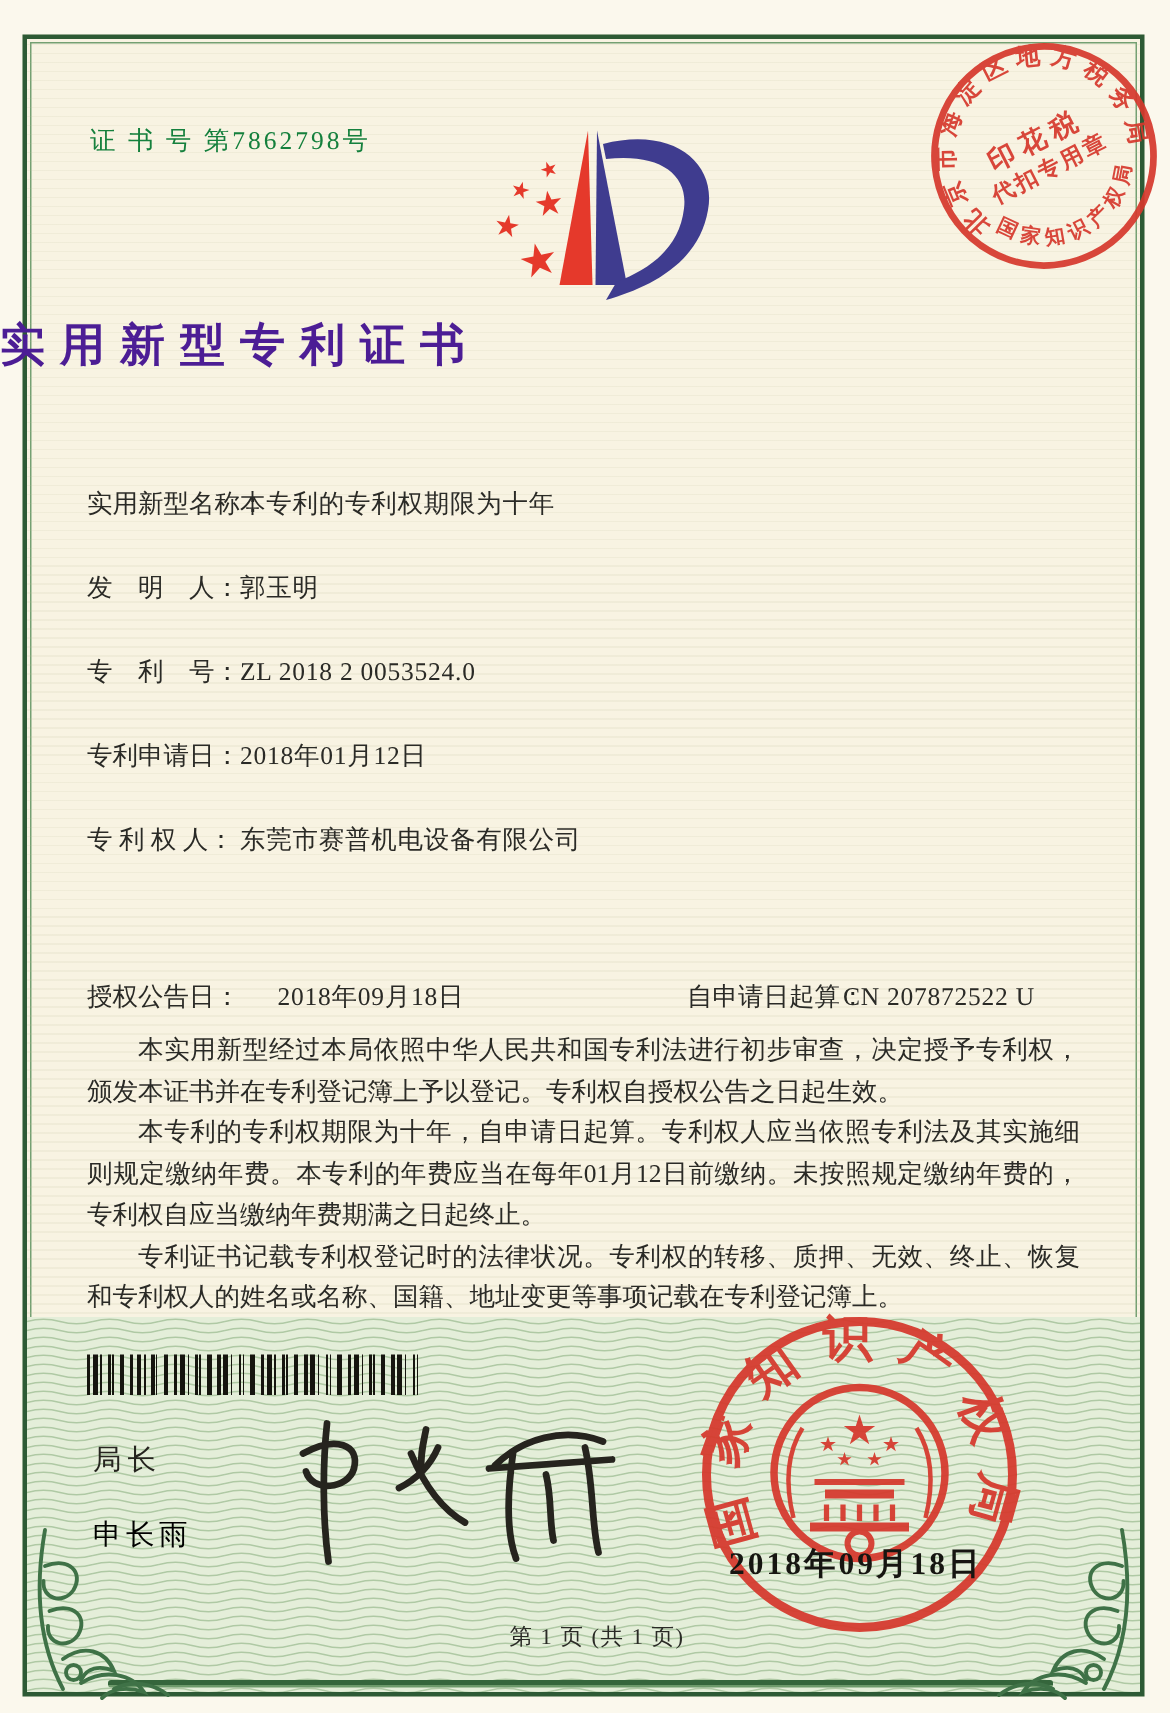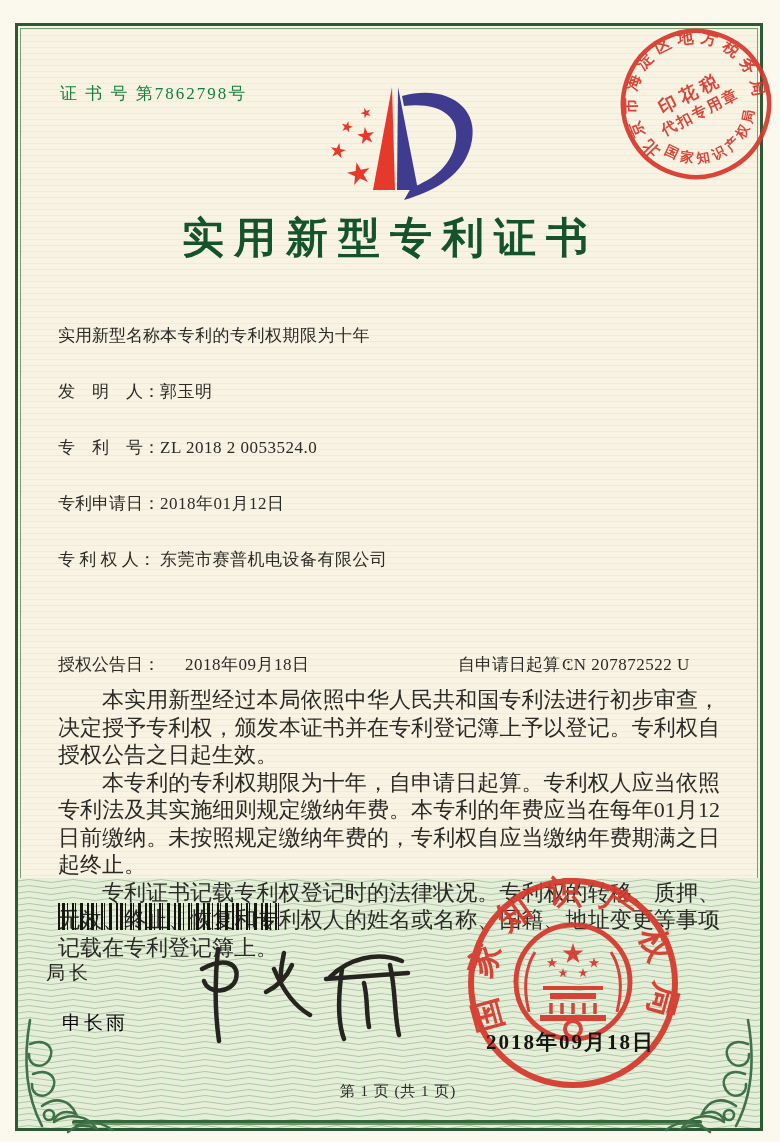--- a/index.html
+++ b/index.html
@@ -30,53 +30,53 @@
     background:#e4eed9;
   }
   .green-band svg.waves { position:absolute; inset:0; width:100%; height:100%; }
   
   .cert-number {
     position:absolute; left:60px; top:82px;
     font-size:17px; letter-spacing:2px; color:#15803d;
   }
   .logo-box { position:absolute; left:298px; top:82px; width:186px; height:126px; }
   .cert-title {
-    position:absolute; left:0; right:0; top:210px; text-align:center;
-    font-size:42px; font-weight:bold; letter-spacing:10px; color:#14532d;
+    position:absolute; left:0; right:0; top:210px; text-align:left;
+    font-size:30px; font-weight:bold; letter-spacing:10px; color:#4c1d95;
   }
   .field-row {
     position:absolute; left:58px; right:62px; display:flex;
     font-size:17px; color:#2a2a26; line-height:28px;
   }
   .f-label { width:102px; flex:none; white-space:pre; }
   .f-value { flex:1; letter-spacing:0.5px; }
   .field-row.addr .f-value { max-width:474px; }
   .dual-left { display:flex; width:400px; flex:none;gap:25px; }
   .dual-left .f-value { width:298px; }
   .dual-right { display:flex; flex:1; }
   .dual-right .f-label { width:104px; }
   .paragraphs {
     position:absolute; left:58px; right:60px; top:686px;
-    font-size:22px; line-height:27.5px; color:#2a2a26;
+    font-size:17px; line-height:27.5px; color:#2a2a26;
     text-align:justify;
   }
   .paragraphs p { text-indent:2em; margin:0; }
   
   .barcode {
     position:absolute; left:58px; top:903px; width:224px; height:27px;
     background:
       repeating-linear-gradient(90deg,
         #16150f 0 2px, transparent 2px 4px,
         #16150f 4px 7px, transparent 7px 9px,
         #16150f 9px 10px, transparent 10px 14px,
         #16150f 14px 16px, transparent 16px 17px,
         #16150f 17px 18px, transparent 18px 22px,
         #16150f 22px 25px, transparent 25px 29px);
   }
-  .officer-title { position:absolute; left:46px; top:960px;  font-size:19px; letter-spacing:4px; color:#25241f; }
+  .officer-title { position:absolute; left:62px; top:960px;  font-size:19px; letter-spacing:4px; color:#25241f; }
   .officer-name  { position:absolute; left:62px; top:1010px; font-size:19px; letter-spacing:3px; color:#000000; }
   .signature { position:absolute; left:180px; top:935px; width:250px; height:115px; }
   .issue-date {
     position:absolute; left:486px; top:1028px; z-index:6;
     font-size:21px; letter-spacing:2px; color:#161511; font-weight:bold;
   }
   .page-footer {
     position:absolute; left:16px; right:0; top:1082px; text-align:center;
     font-size:15px; color:#2a2a26; letter-spacing:1px;
   }

